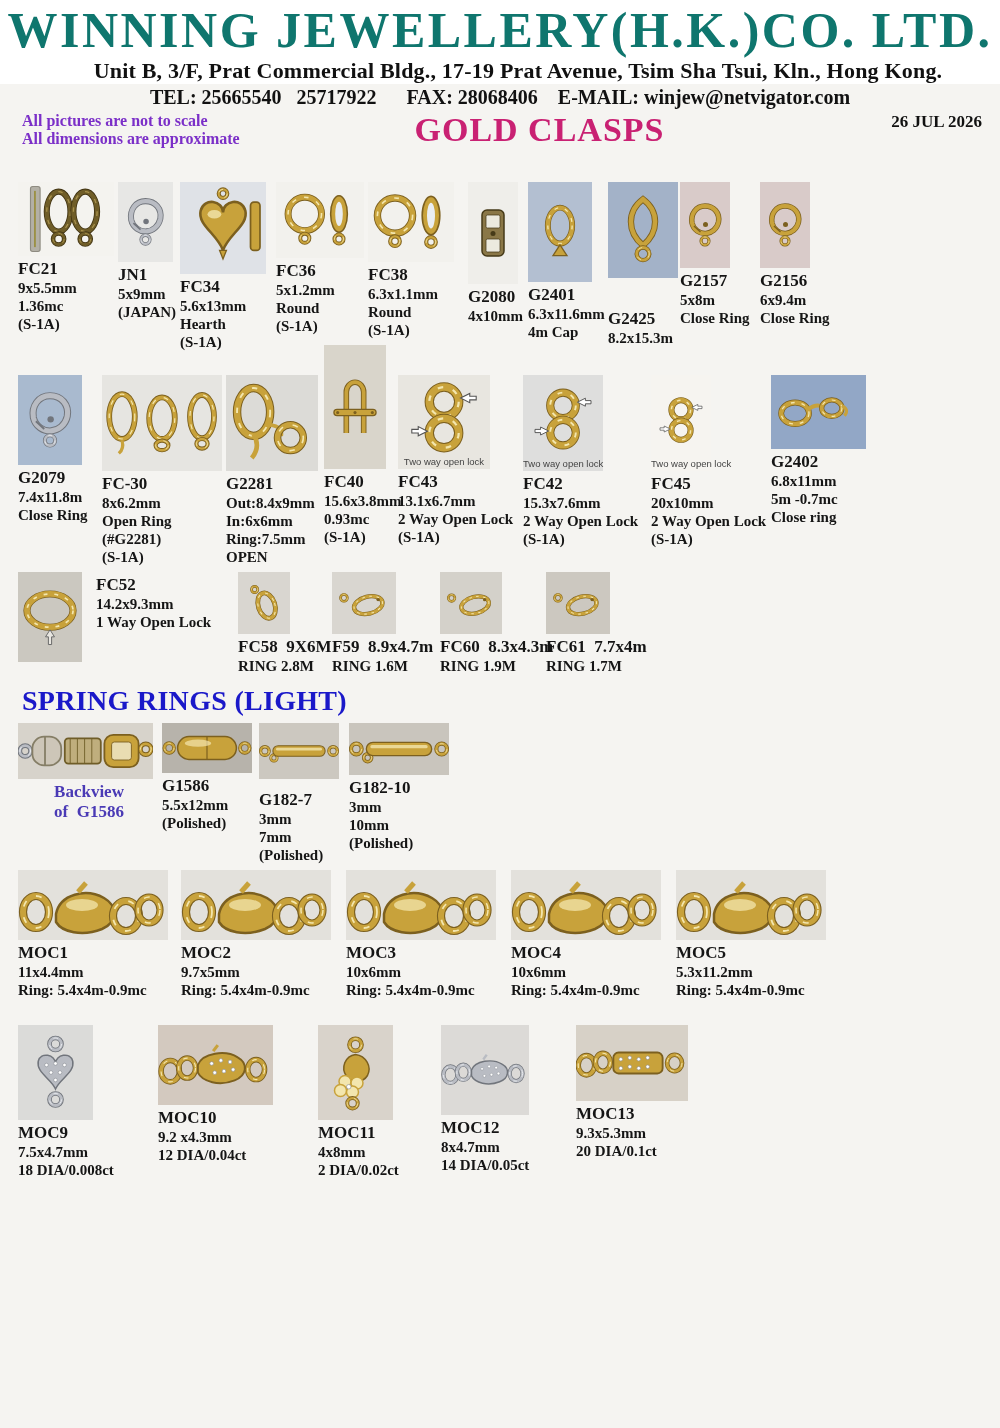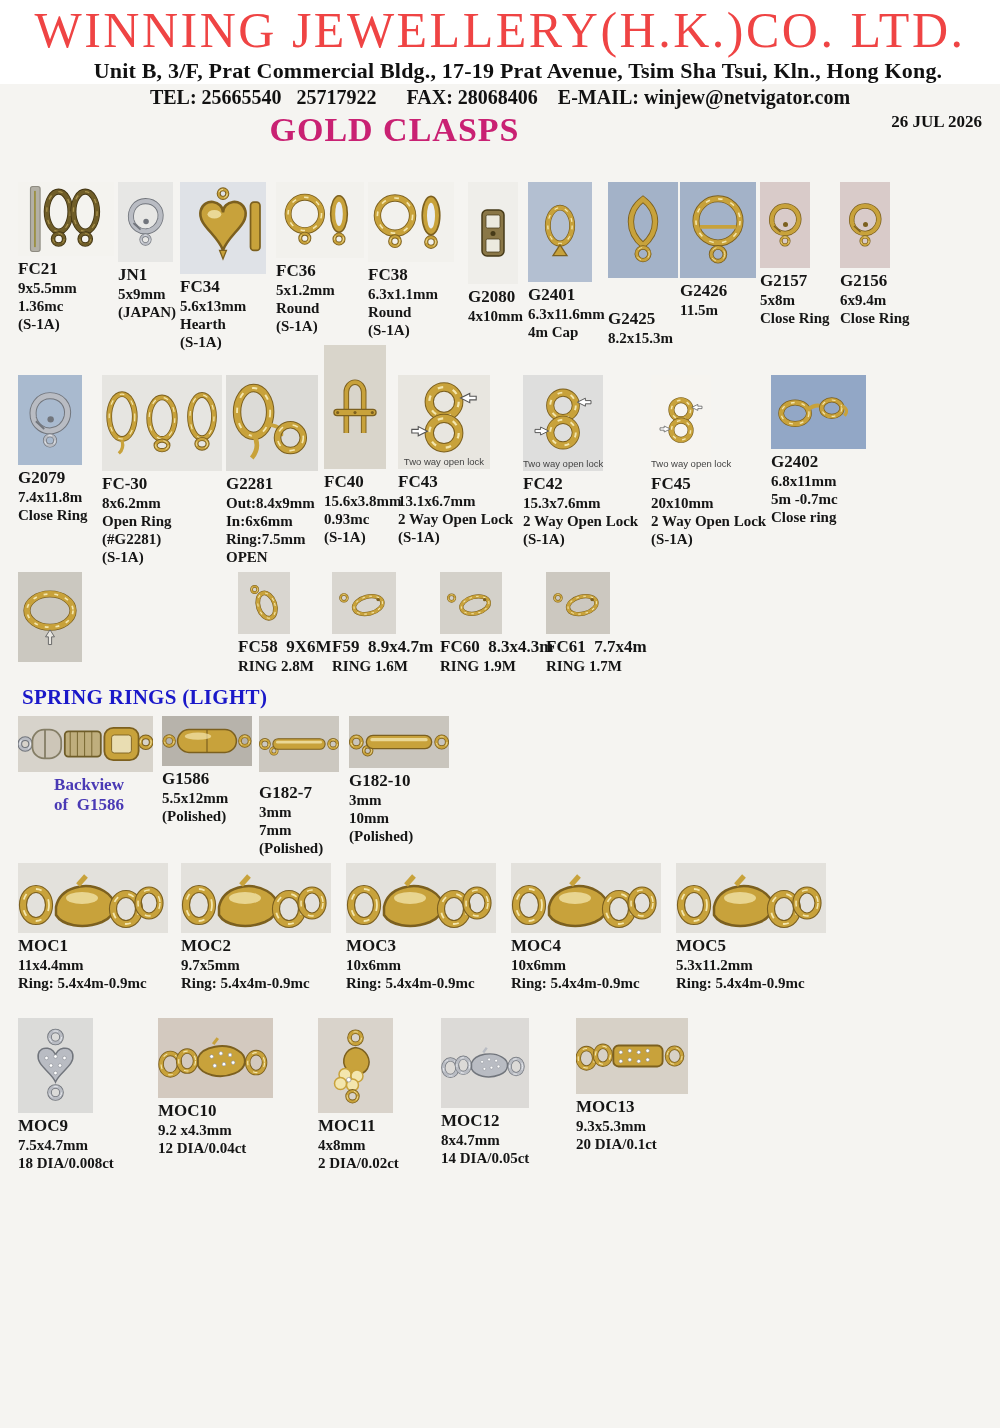--- a/index.html
+++ b/index.html
@@ -1,19 +1,19 @@
 <!DOCTYPE html>
 <html><head>
 <meta charset="utf-8">
 <style>
   html,body{margin:0;padding:0;}
   body{background:#e9e8e5;font-family:"Liberation Serif",serif;}
   .page{width:1000px;height:1428px;background:#f5f4f1;position:relative;overflow:hidden;margin:0 auto;}
   .hdr-white{background:#ffffff;padding-top:2px;}
-  .company{font-size:50px;font-weight:400;text-align:center;letter-spacing:2.5px;color:#ef4444;line-height:56px;white-space:nowrap;}
+  .company{font-size:50px;font-weight:700;text-align:center;letter-spacing:2.5px;color:#0f766e;line-height:56px;white-space:nowrap;}
   .address{font-size:22px;font-weight:700;text-align:center;color:#111;line-height:26px;letter-spacing:0.2px;padding-left:36px;}
   .contact{font-size:20px;font-weight:700;text-align:center;color:#111;line-height:26px;white-space:pre;}
   .meta-row{display:flex;align-items:flex-start;padding:2px 18px 0 22px;height:58px;}
   .notes{width:290px;font-size:16px;font-weight:700;line-height:18px;}
   .gold-title{flex:1;text-align:center;font-size:34px;font-weight:700;letter-spacing:1px;line-height:36px;}
   .code-box{width:215px;text-align:right;}
   .page-code{font-size:33px;font-weight:700;line-height:33px;color:#111;}
   .date{font-size:17px;font-weight:700;color:#111;line-height:19px;}
   .catalog{padding:0 0 0 18px;}
   .prow{display:flex;align-items:flex-start;}
@@ -25,32 +25,36 @@
   .prow.moc2{margin-top:26px;}
   .cell{display:flex;flex-direction:column;flex:0 0 auto;}
   .cell.side{flex-direction:row;column-gap:14px;}
   .imgbox{position:relative;flex:0 0 auto;}
   .imgbox svg{display:block;width:100%;height:100%;}
   .ovl{position:absolute;left:0;right:0;bottom:2px;text-align:center;font-family:"Liberation Sans",sans-serif;font-size:9.5px;color:#444;white-space:nowrap;}
   .plabel{padding-top:3px;}
   .pcode{font-size:17px;font-weight:700;color:#151515;line-height:20px;white-space:pre;}
   .pline{font-size:15px;font-weight:700;color:#151515;line-height:18px;white-space:pre;}
   .cap{font-size:17px;font-weight:700;line-height:20px;white-space:pre;text-align:center;}
-  .spring-h{margin:10px 0 0 4px;font-size:21px;font-weight:700;letter-spacing:0.3px;}
+  .spring-h{margin:10px 0 0 4px;font-size:28px;font-weight:700;letter-spacing:0.3px;}
 </style>
 </head>
 <body>
 
 <div class="page">
   <div class="hdr-white">
     <div class="company">WINNING  JEWELLERY(H.K.)CO. LTD.</div>
     <div class="address">Unit B, 3/F, Prat Commercial Bldg., 17-19 Prat Avenue, Tsim Sha Tsui, Kln., Hong Kong.</div>
   </div>
   <div class="contact">TEL: 25665540   25717922      FAX: 28068406    E-MAIL: winjew@netvigator.com</div>
   <div class="meta-row">
+    <div class="notes" style="color: rgb(123, 47, 200);">
+      <div>All pictures are not to scale</div>
+      <div>All dimensions are approximate</div>
+    </div>
     <div class="gold-title" style="color: rgb(201, 33, 115);">GOLD CLASPS</div>
     <div class="code-box">
       <div class="date">26 JUL 2026</div>
     </div>
   </div>
 
   <div class="catalog">
     <div class="prow r1">
         <div class="cell" style="width: 100px;">
           <div class="imgbox" style="width: 96px; height: 74px; background: rgb(244, 243, 239);">
@@ -196,37 +200,20 @@
               <path d="M50 6 C73 23 73 53 50 72 C27 53 27 23 50 6 Z" fill="none" stroke="#7c601f" stroke-width="9"></path>
               <path d="M50 6 C73 23 73 53 50 72 C27 53 27 23 50 6 Z" fill="none" stroke="#c8a23b" stroke-width="6.5"></path>
               <ellipse cx="50" cy="84" rx="9" ry="9" fill="none" stroke="#7c601f" stroke-width="6.2"></ellipse>
               <ellipse cx="50" cy="84" rx="9" ry="9" fill="none" stroke="#c8a23b" stroke-width="4"></ellipse>
               <ellipse cx="50" cy="84" rx="9" ry="9" fill="none" stroke="#f3e6ae" stroke-width="1.2" stroke-dasharray="6 11"></ellipse>
             </svg>
           </div>
           <div class="plabel">
             <div class="pcode">G2425</div>
             <div class="pline">8.2x15.3m</div>
-          </div>
-        </div>
-        <div class="cell" style="width: 80px;">
-          <div class="imgbox" style="width: 76px; height: 96px; background: rgb(163, 178, 200);">
-            <svg viewBox="0 0 100 100" preserveAspectRatio="xMidYMid meet">
-              <ellipse cx="50" cy="38" rx="29" ry="29" fill="none" stroke="#7c601f" stroke-width="9.2"></ellipse>
-              <ellipse cx="50" cy="38" rx="29" ry="29" fill="none" stroke="#c8a23b" stroke-width="7"></ellipse>
-              <ellipse cx="50" cy="38" rx="29" ry="29" fill="none" stroke="#f3e6ae" stroke-width="2.1" stroke-dasharray="6 11"></ellipse>
-              <path d="M26 46 L74 46" stroke="#c8a23b" stroke-width="5"></path>
-              <ellipse cx="50" cy="82" rx="9" ry="9" fill="none" stroke="#7c601f" stroke-width="6.2"></ellipse>
-              <ellipse cx="50" cy="82" rx="9" ry="9" fill="none" stroke="#c8a23b" stroke-width="4"></ellipse>
-              <ellipse cx="50" cy="82" rx="9" ry="9" fill="none" stroke="#f3e6ae" stroke-width="1.2" stroke-dasharray="6 11"></ellipse>
-            </svg>
-          </div>
-          <div class="plabel">
-            <div class="pcode">G2426</div>
-            <div class="pline">11.5m</div>
           </div>
         </div>
         <div class="cell" style="width: 80px;">
           <div class="imgbox" style="width: 50px; height: 86px; background: rgb(217, 203, 201);">
             <svg viewBox="0 0 100 100" preserveAspectRatio="xMidYMid meet">
               <path d="M50 12 C68 12 80 26 77 44 C74 58 63 66 52 67 C40 68 27 60 24 46 C21 28 32 12 50 12 Z" fill="none" stroke="#7c601f" stroke-width="11"></path>
               <path d="M50 12 C68 12 80 26 77 44 C74 58 63 66 52 67 C40 68 27 60 24 46 C21 28 32 12 50 12 Z" fill="none" stroke="#c8a23b" stroke-width="8"></path>
               <path d="M28 52 L41 64" stroke="#7c601f" stroke-width="3"></path>
               <circle cx="51" cy="49" r="5" fill="#7c601f"></circle>
               <ellipse cx="50" cy="82" rx="8" ry="8" fill="none" stroke="#7c601f" stroke-width="6.2"></ellipse>
@@ -432,20 +419,25 @@
       </div>
     <div class="prow r3">
         <div class="cell side" style="width: 206px;">
           <div class="imgbox" style="width: 64px; height: 90px; background: rgb(203, 200, 192);">
             <svg viewBox="0 0 100 100" preserveAspectRatio="xMidYMid meet">
               <ellipse cx="50" cy="40" rx="36" ry="26" fill="none" stroke="#7c601f" stroke-width="11.2"></ellipse>
               <ellipse cx="50" cy="40" rx="36" ry="26" fill="none" stroke="#c8a23b" stroke-width="9"></ellipse>
               <ellipse cx="50" cy="40" rx="36" ry="26" fill="none" stroke="#f3e6ae" stroke-width="2.6999999999999997" stroke-dasharray="6 11"></ellipse>
               <path d="M50 70 l-7 11 h4.5 v12 h5 v-12 h4.5 z" fill="#e8e6e0" stroke="#666" stroke-width="1.5"></path>
             </svg>
+          </div>
+          <div class="plabel">
+            <div class="pcode">FC52</div>
+            <div class="pline">14.2x9.3mm</div>
+            <div class="pline">1 Way Open Lock</div>
           </div>
         </div>
         <div class="cell" style="width: 80px;">
           <div class="imgbox" style="width: 52px; height: 62px; background: rgb(217, 214, 208);">
             <svg viewBox="0 0 100 100" preserveAspectRatio="xMidYMid meet">
               <ellipse cx="32" cy="24" rx="6" ry="6" fill="none" stroke="#7c601f" stroke-width="5.2"></ellipse>
               <ellipse cx="32" cy="24" rx="6" ry="6" fill="none" stroke="#c8a23b" stroke-width="3"></ellipse>
               <ellipse cx="32" cy="24" rx="6" ry="6" fill="none" stroke="#f3e6ae" stroke-width="1" stroke-dasharray="6 11"></ellipse>
               <g transform="rotate(-18 55 55)">
                 <ellipse cx="55" cy="55" rx="16" ry="25" fill="none" stroke="#7c601f" stroke-width="9.2"></ellipse>

